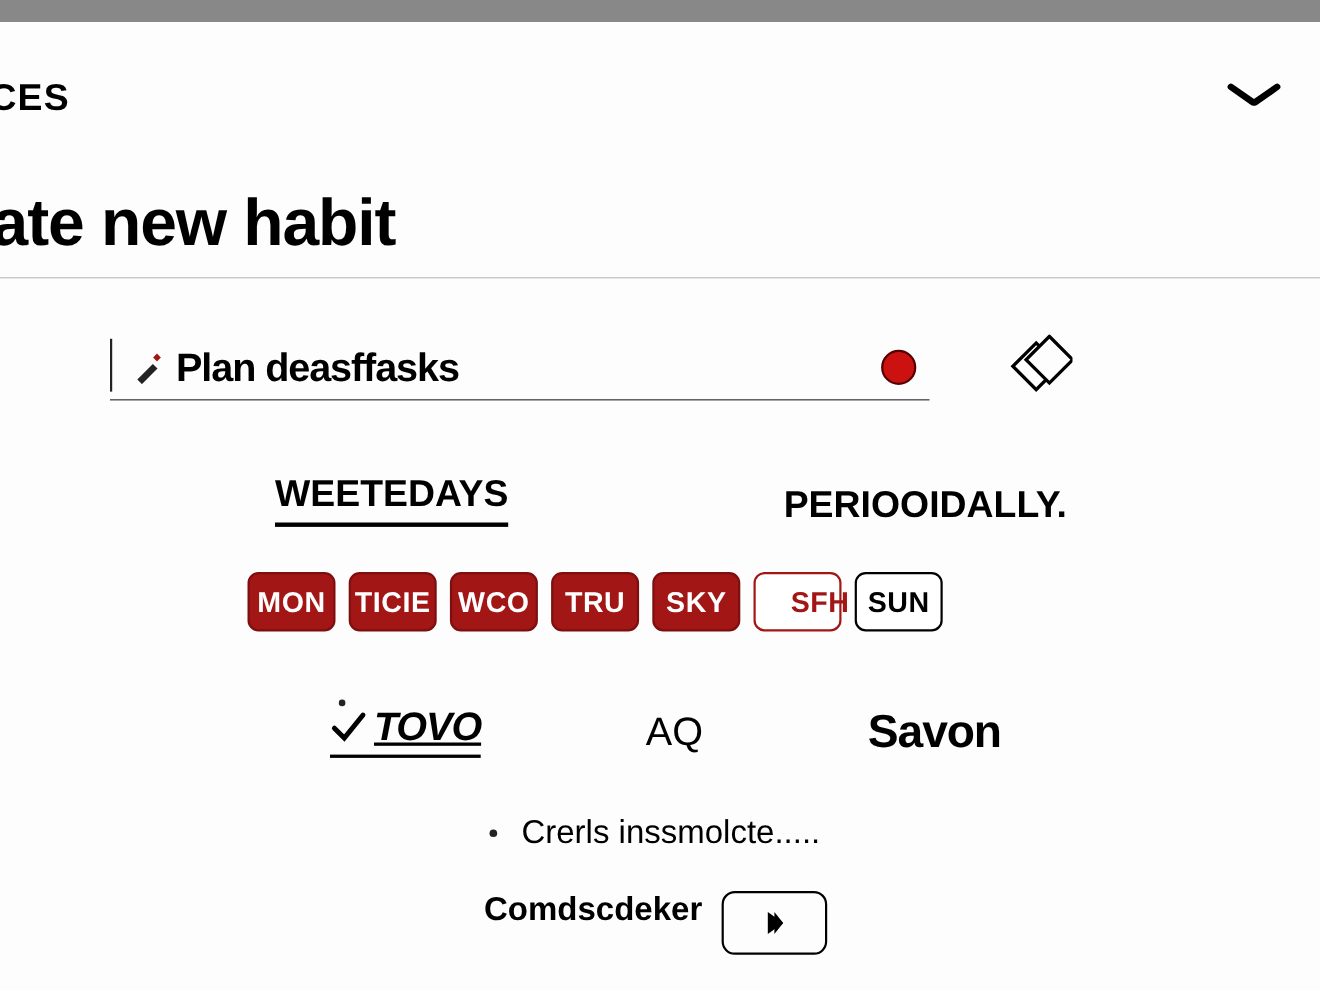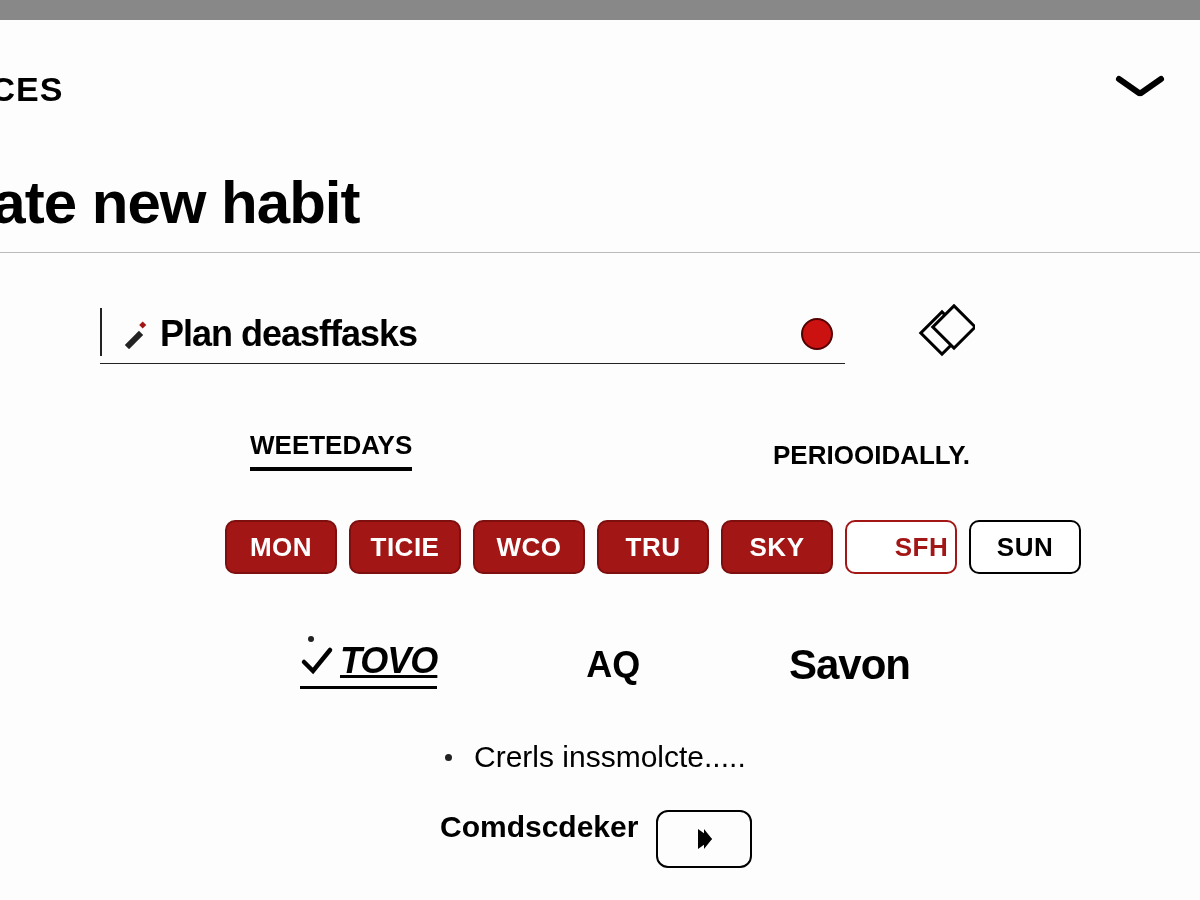--- a/index.html
+++ b/index.html
@@ -17,26 +17,26 @@
   .caret { position:absolute; left:0; top:4px; width:2px; height:48px; background:#222; }
   .pencil { width:30px; height:30px; margin-right:10px; display:flex; align-items:center; }
   .name-text { font-size: 36px; font-weight: 900; letter-spacing: -1px; color:#000; }
   .dot { position:absolute; right:12px; top:50%; transform:translateY(-50%); width:32px; height:32px; border-radius:50%; background:#c11; border:2px solid #500; }
 
   .icon-btn { width:72px; height:72px; border-radius:12px; display:flex; align-items:center; justify-content:center; }
   .icon-btn.outline { margin-left:64px; }
   .icon-btn.filled { margin-left:30px; background:#a31616; border-radius:14px; }
 
   .tabs { position: absolute; left: 250px; top: 410px; width: 720px; display:flex; align-items:flex-end; justify-content:space-between; }
-  .tab { font-size: 26px; font-weight: 900; letter-spacing: 0px; cursor:pointer; }
+  .tab { font-size: 34px; font-weight: 900; letter-spacing: 0px; cursor:pointer; }
   .tab.active { border-bottom: 4px solid #000; padding-bottom:6px; }
   .tab.inactive { font-weight: 800; }
 
   .days { position: absolute; left: 225px; top: 500px; display:flex; gap:12px; }
-  .day { width: 112px; height: 54px; border-radius: 10px; display:flex; align-items:center; justify-content:center; font-size:26px; font-weight:900; letter-spacing:0.5px; cursor:pointer; border:2.5px solid #000; background:#fff; color:#000; }
+  .day { width: 80px; height: 54px; border-radius: 10px; display:flex; align-items:center; justify-content:center; font-size:26px; font-weight:900; letter-spacing:0.5px; cursor:pointer; border:2.5px solid #000; background:#fff; color:#000; }
   .day.sel { background:#a31616; border-color:#7e0f0f; color:#fff; }
   .day.unsel-red { border-color:#a31616; color:#a31616;padding-left:41px; }
 
   .row2 { position:absolute; left:300px; top:620px; width:610px; display:flex; align-items:center; justify-content:space-between; }
   .sub-item { display:flex; align-items:center; gap:6px; }
   .sub-item.u { border-bottom:3.5px solid #000; padding-bottom:4px; }
   .sub-text { font-size:36px; font-weight:900; font-style:italic; letter-spacing:-1px;text-decoration:underline; }
   .sub-text2 { font-size:36px; font-weight:900; }
   .save { font-size:42px; font-weight:900; letter-spacing:-1px; }
   .tiny-dot { width:6px; height:6px; border-radius:50%; background:#222; position:absolute; }
@@ -102,21 +102,21 @@
 
   <span class="tiny-dot" style="left:308px; top:616px;"></span>
   <div class="row2">
     <div class="sub-item u">
       <svg width="34" height="34" viewBox="0 0 34 34">
           <path d="M4 18 L13 27 L30 6" stroke="#000" stroke-width="4.5" fill="none" stroke-linecap="round"></path>
         </svg>
       <span class="sub-text">TOVO</span>
     </div>
     <div class="sub-item">
-      <span class="sub-text2" style="font-weight:700">AQ</span>
+      <span class="sub-text2" style="font-weight:400">AQ</span>
     </div>
     <div class="save">Savon</div>
   </div>
 
   <div class="hint">
     <span class="hint-dot"></span>
     <span>Crerls inssmolcte.....</span>
   </div>
 
   <div class="combo">

